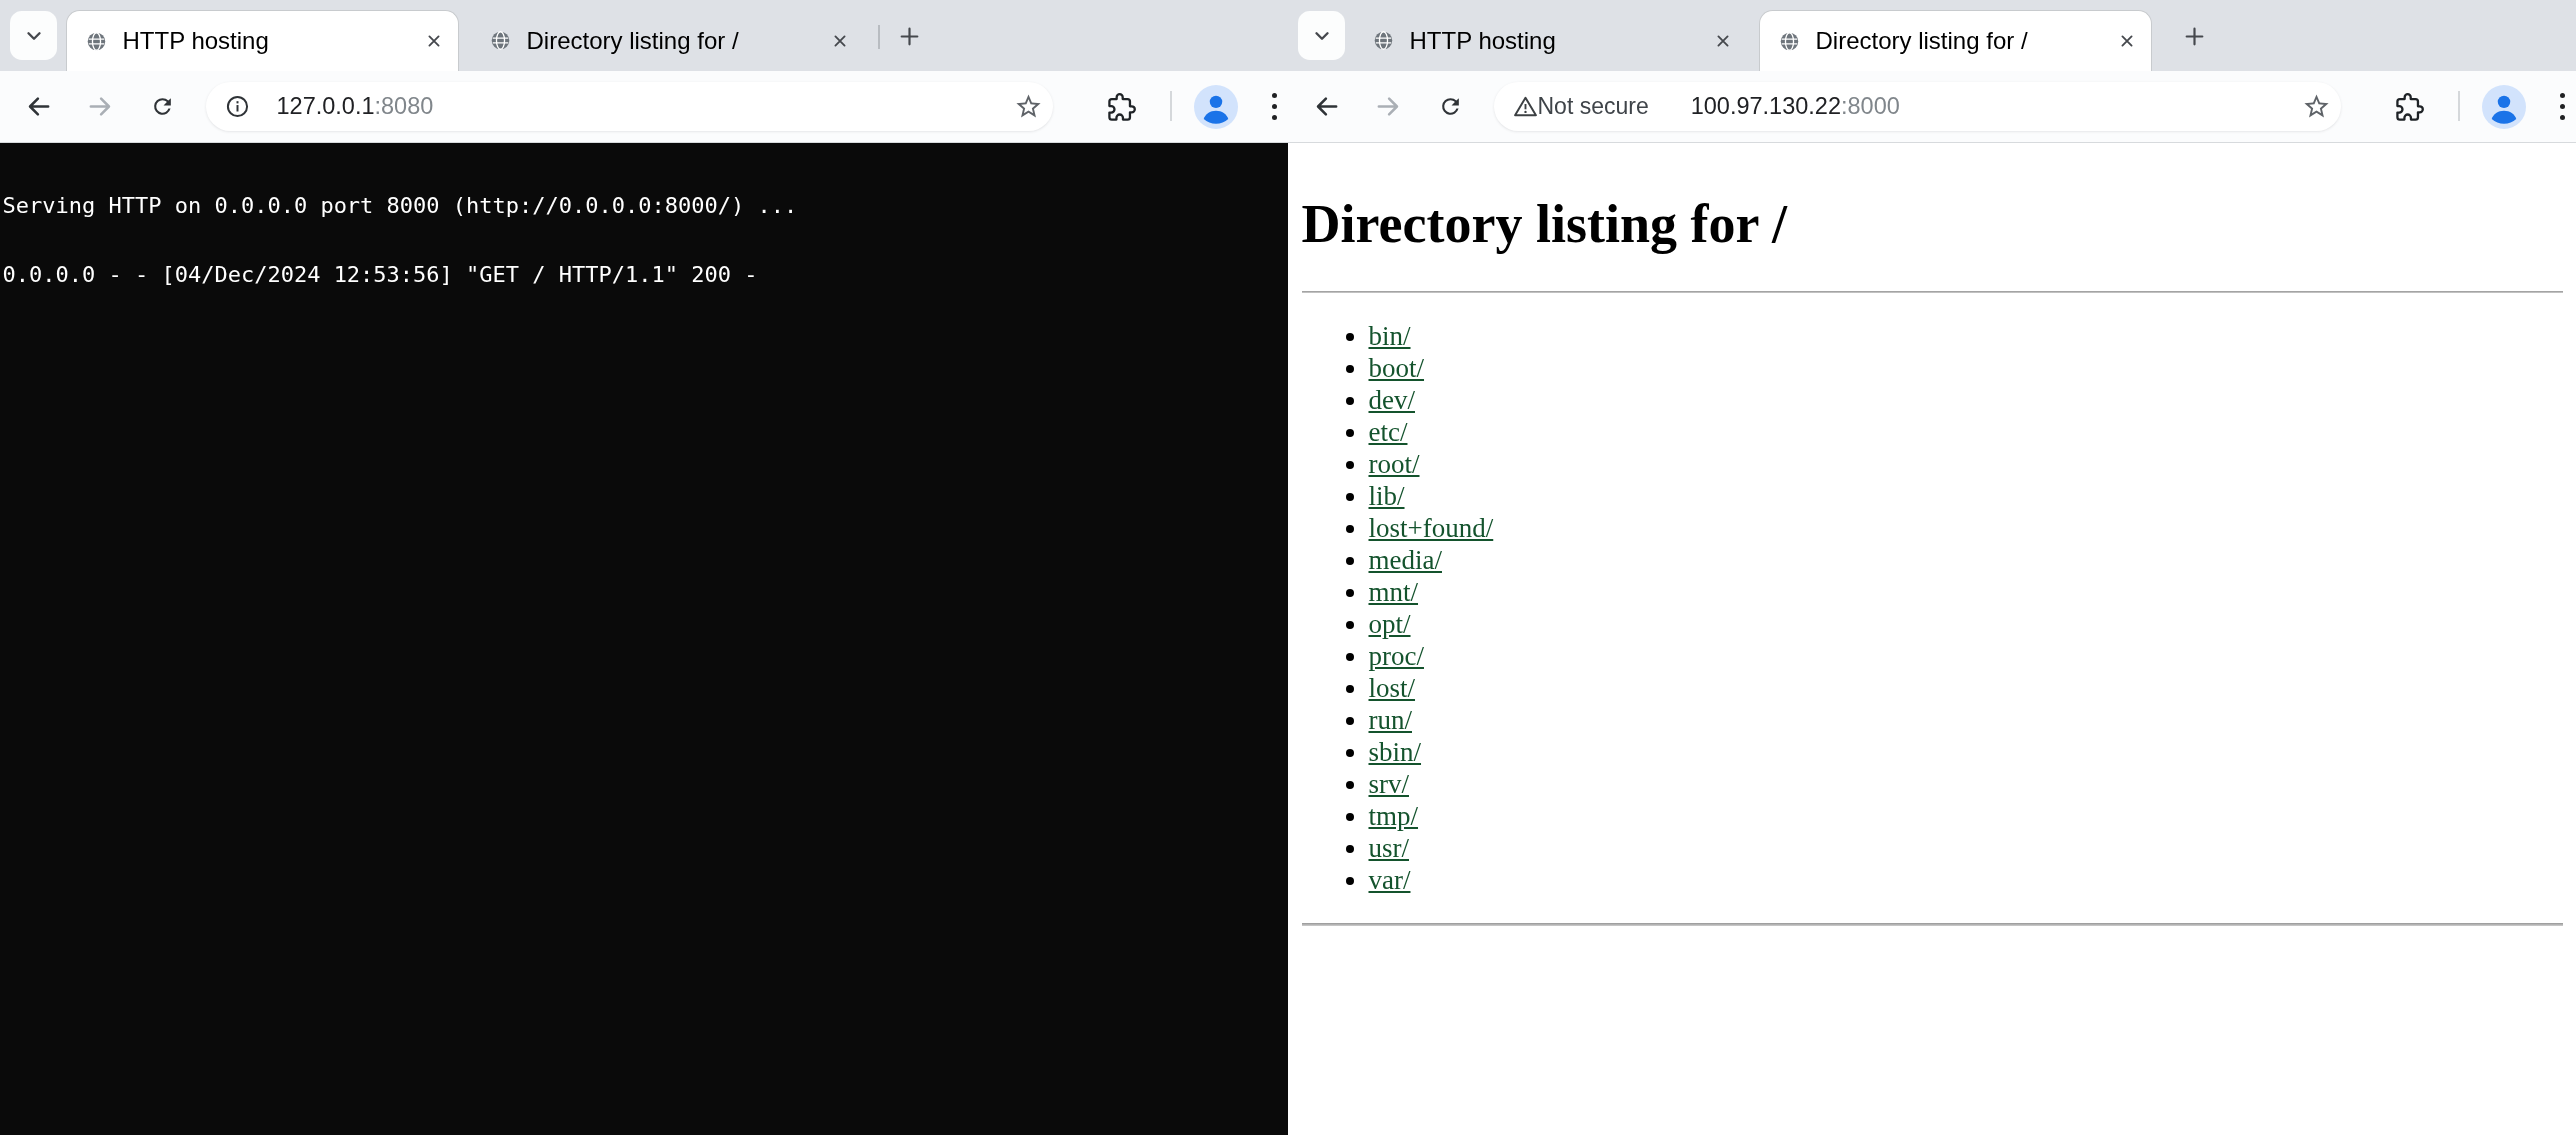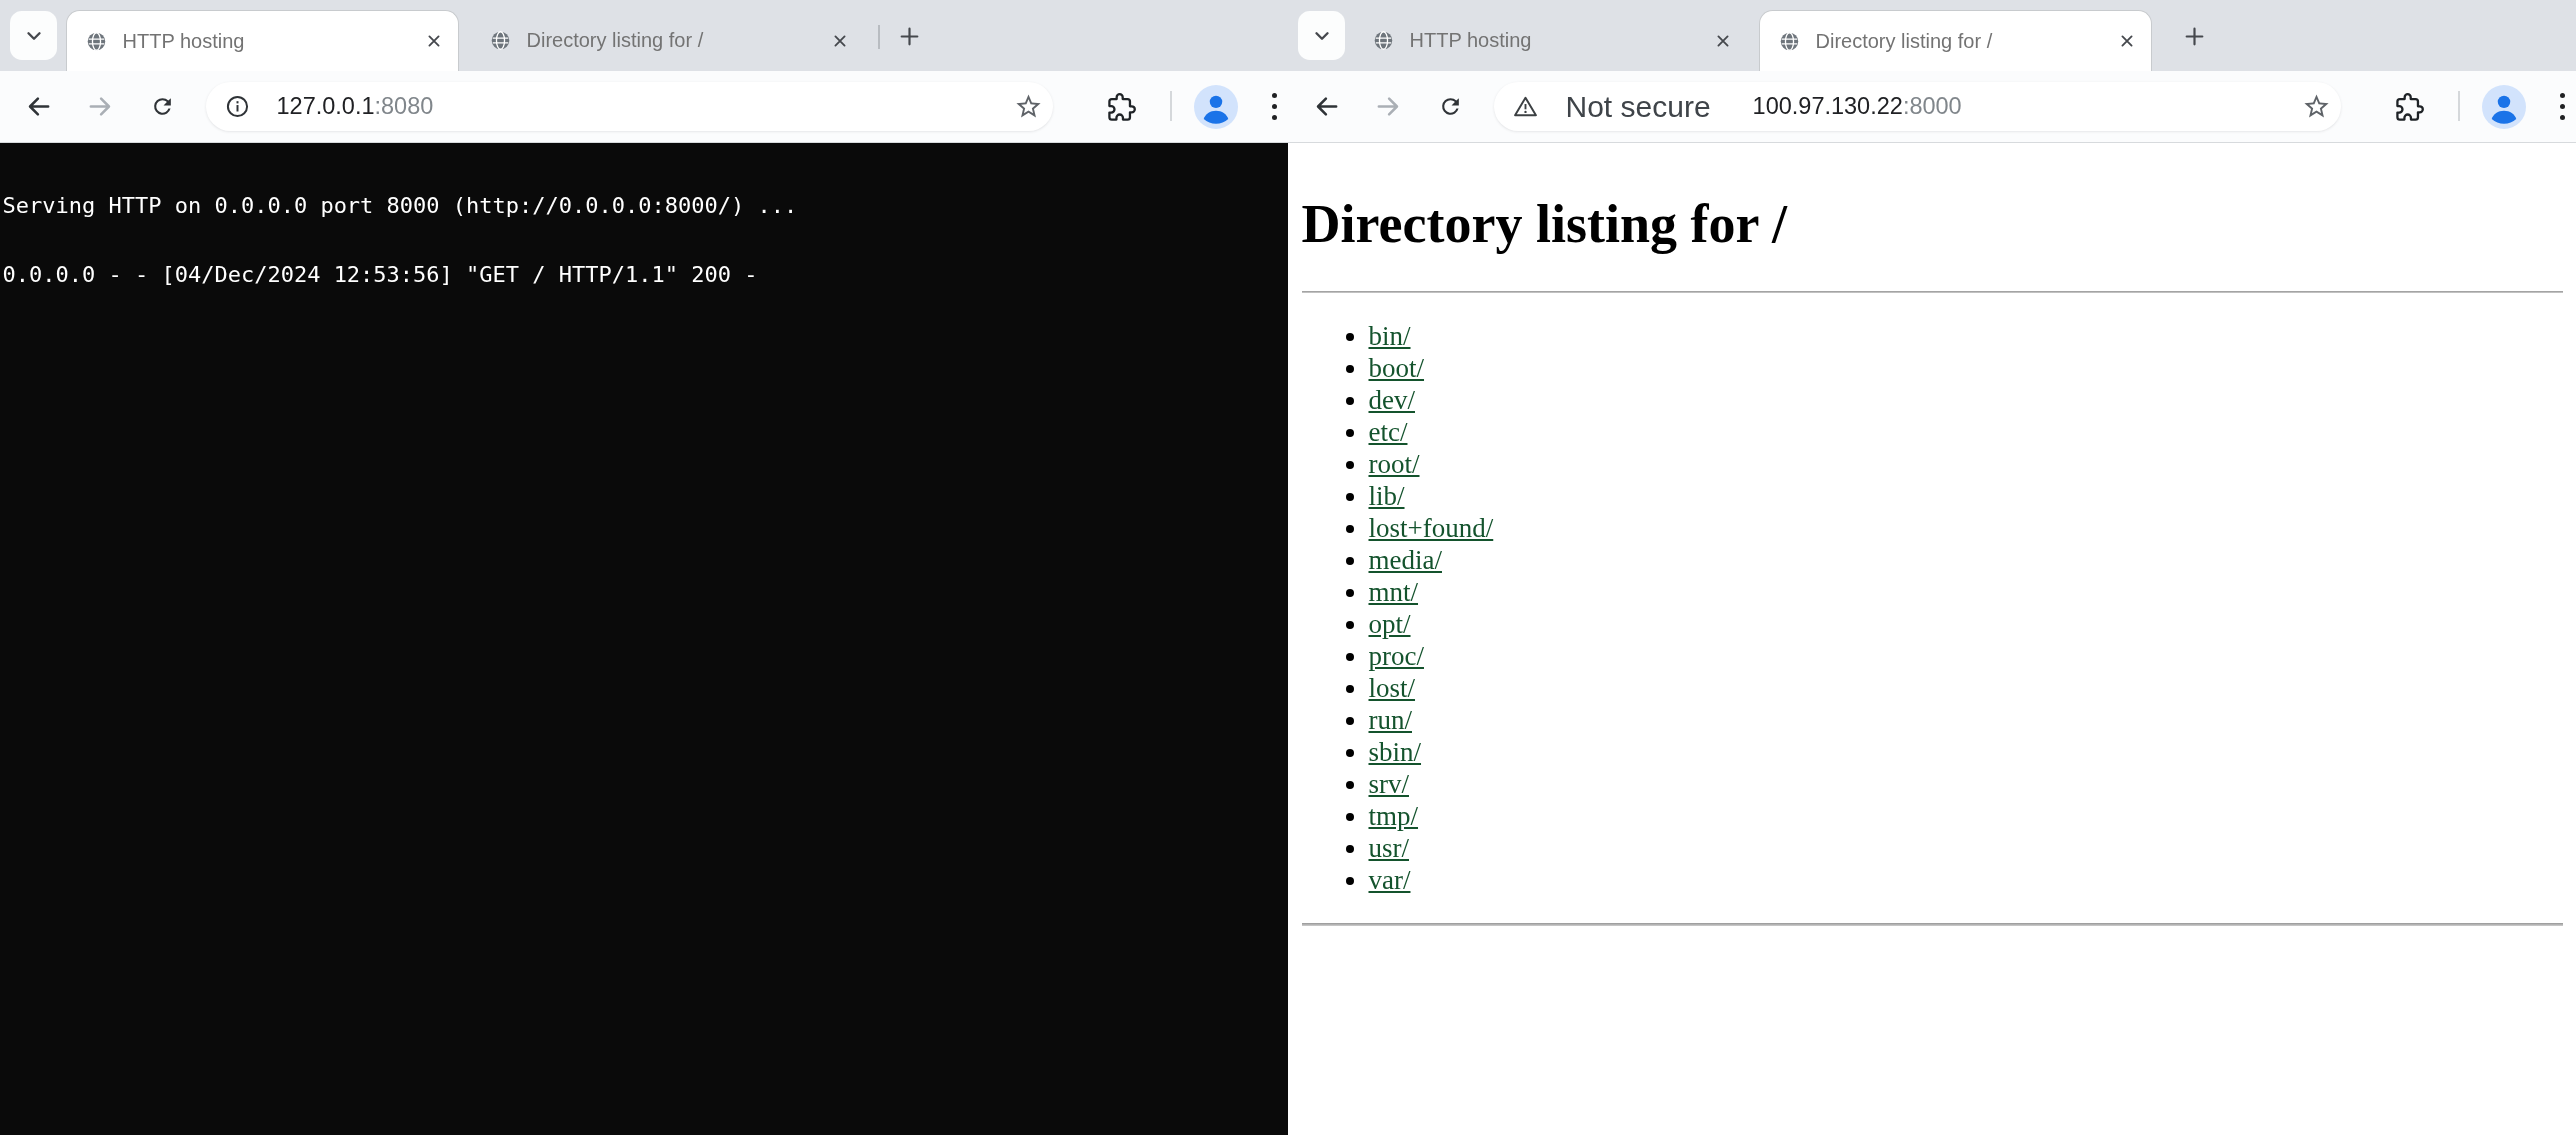--- a/index.html
+++ b/index.html
@@ -14,34 +14,34 @@
   .tabstrip{position:relative;height:71px;background:#dee1e6;}
   .tab-search{position:absolute;left:10px;top:11px;width:47px;height:49px;background:#fcfdfd;
               border-radius:11.8px;display:flex;align-items:center;justify-content:center;}
   .tab{position:absolute;top:10px;height:61px;display:flex;align-items:center;
        padding:0 13.5px 0 18.5px;box-sizing:border-box;}
   .tab.active{background:#fff;border:1.7px solid #c8cbce;border-bottom:none;
               border-radius:13.5px 13.5px 0 0;z-index:2;}
   .tab.slot1{left:66px;width:393px;}
   .tab.slot2{left:471px;width:393px;}
   .favicon{width:21px;height:21px;margin-right:16px;flex:0 0 auto;display:flex;}
-  .tab-title{flex:1;font-size:20px;color:#737373;white-space:nowrap;overflow:hidden;}
+  .tab-title{flex:1;font-size:24px;color:#000000;white-space:nowrap;overflow:hidden;}
   .tab-close{width:22px;height:22px;display:flex;align-items:center;justify-content:center;flex:0 0 auto;}
   .tab-sep{position:absolute;left:878px;top:25px;width:1.7px;height:23.5px;background:#9fa4a9;opacity:.6;}
   .newtab{position:absolute;left:886px;top:12.6px;width:47px;height:47px;
           display:flex;align-items:center;justify-content:center;}
 
   
   .toolbar{position:relative;height:71px;background:#fbfcfd;border-bottom:1.7px solid #d7dadd;box-sizing:content-box;}
   .nav-btn{position:absolute;top:21px;width:29px;height:29px;display:flex;align-items:center;justify-content:center;}
   .nav-back{left:23.5px;} .nav-fwd{left:86px;} .nav-reload{left:148px;}
   .omnibox{position:absolute;left:206px;top:11px;width:847px;height:49px;border-radius:24.4px;background:#fff;
            box-shadow:0 0.8px 2.5px rgba(60,64,67,.13);display:flex;align-items:center;padding:0;box-sizing:border-box;}
   .site-info{display:flex;align-items:center;margin-left:18.5px;}
-  .notsecure{font-size:30px;color:#3f4449;margin-left:28px;white-space:nowrap;text-align:right;}
+  .notsecure{font-size:23px;color:#3f4449;margin-left:0;white-space:nowrap;text-align:right;}
   .url{font-size:23.5px;color:#202124;white-space:nowrap;}
   .window.left .url{margin-left:27px;}
   .window.right .url{margin-left:42px;}
   .url .port{color:#80868b;}
   .star-btn{margin-left:auto;margin-right:10px;width:30px;height:30px;display:flex;align-items:center;justify-content:center;}
   .ext-btn{position:absolute;left:1106px;top:21px;width:30px;height:30px;display:flex;align-items:center;justify-content:center;}
   .tb-sep{position:absolute;left:1170px;top:20px;width:1.7px;height:30px;background:#d5d8db;}
   .avatar-btn{position:absolute;left:1194px;top:13.5px;width:44px;height:44px;}
   .menu-btn{position:absolute;left:1263px;top:22px;width:23.5px;height:27px;
             display:flex;flex-direction:column;align-items:center;justify-content:center;}

